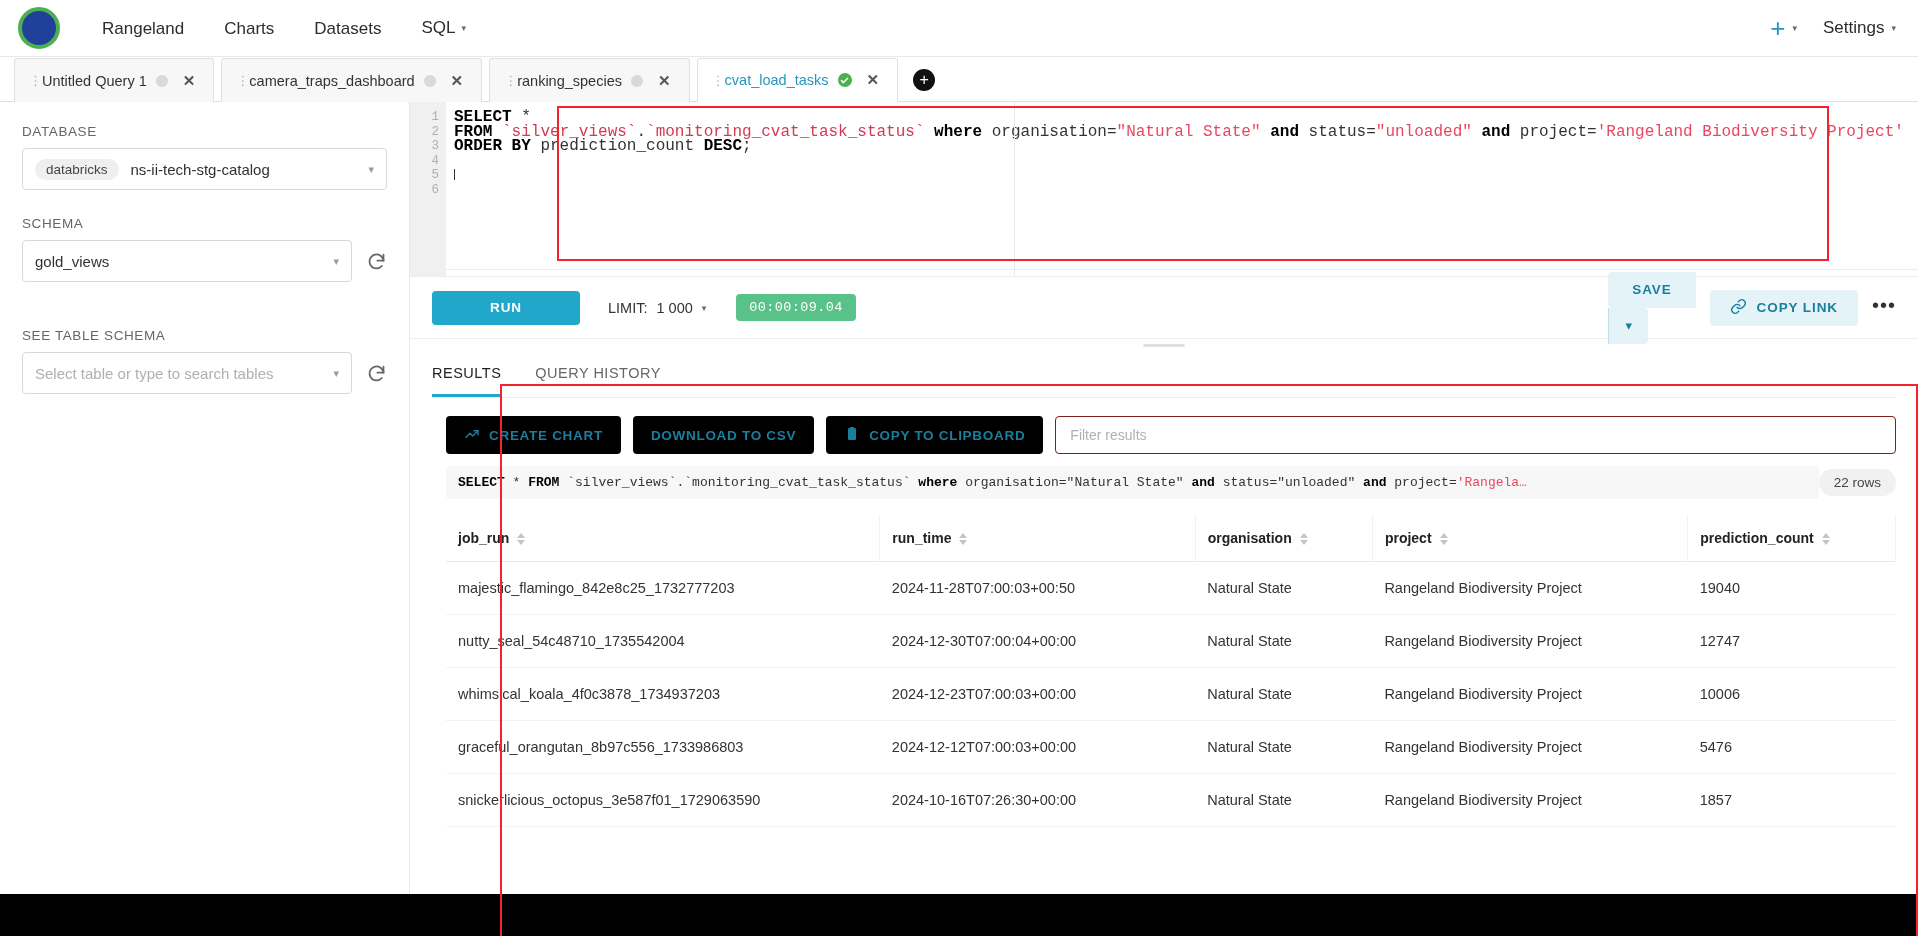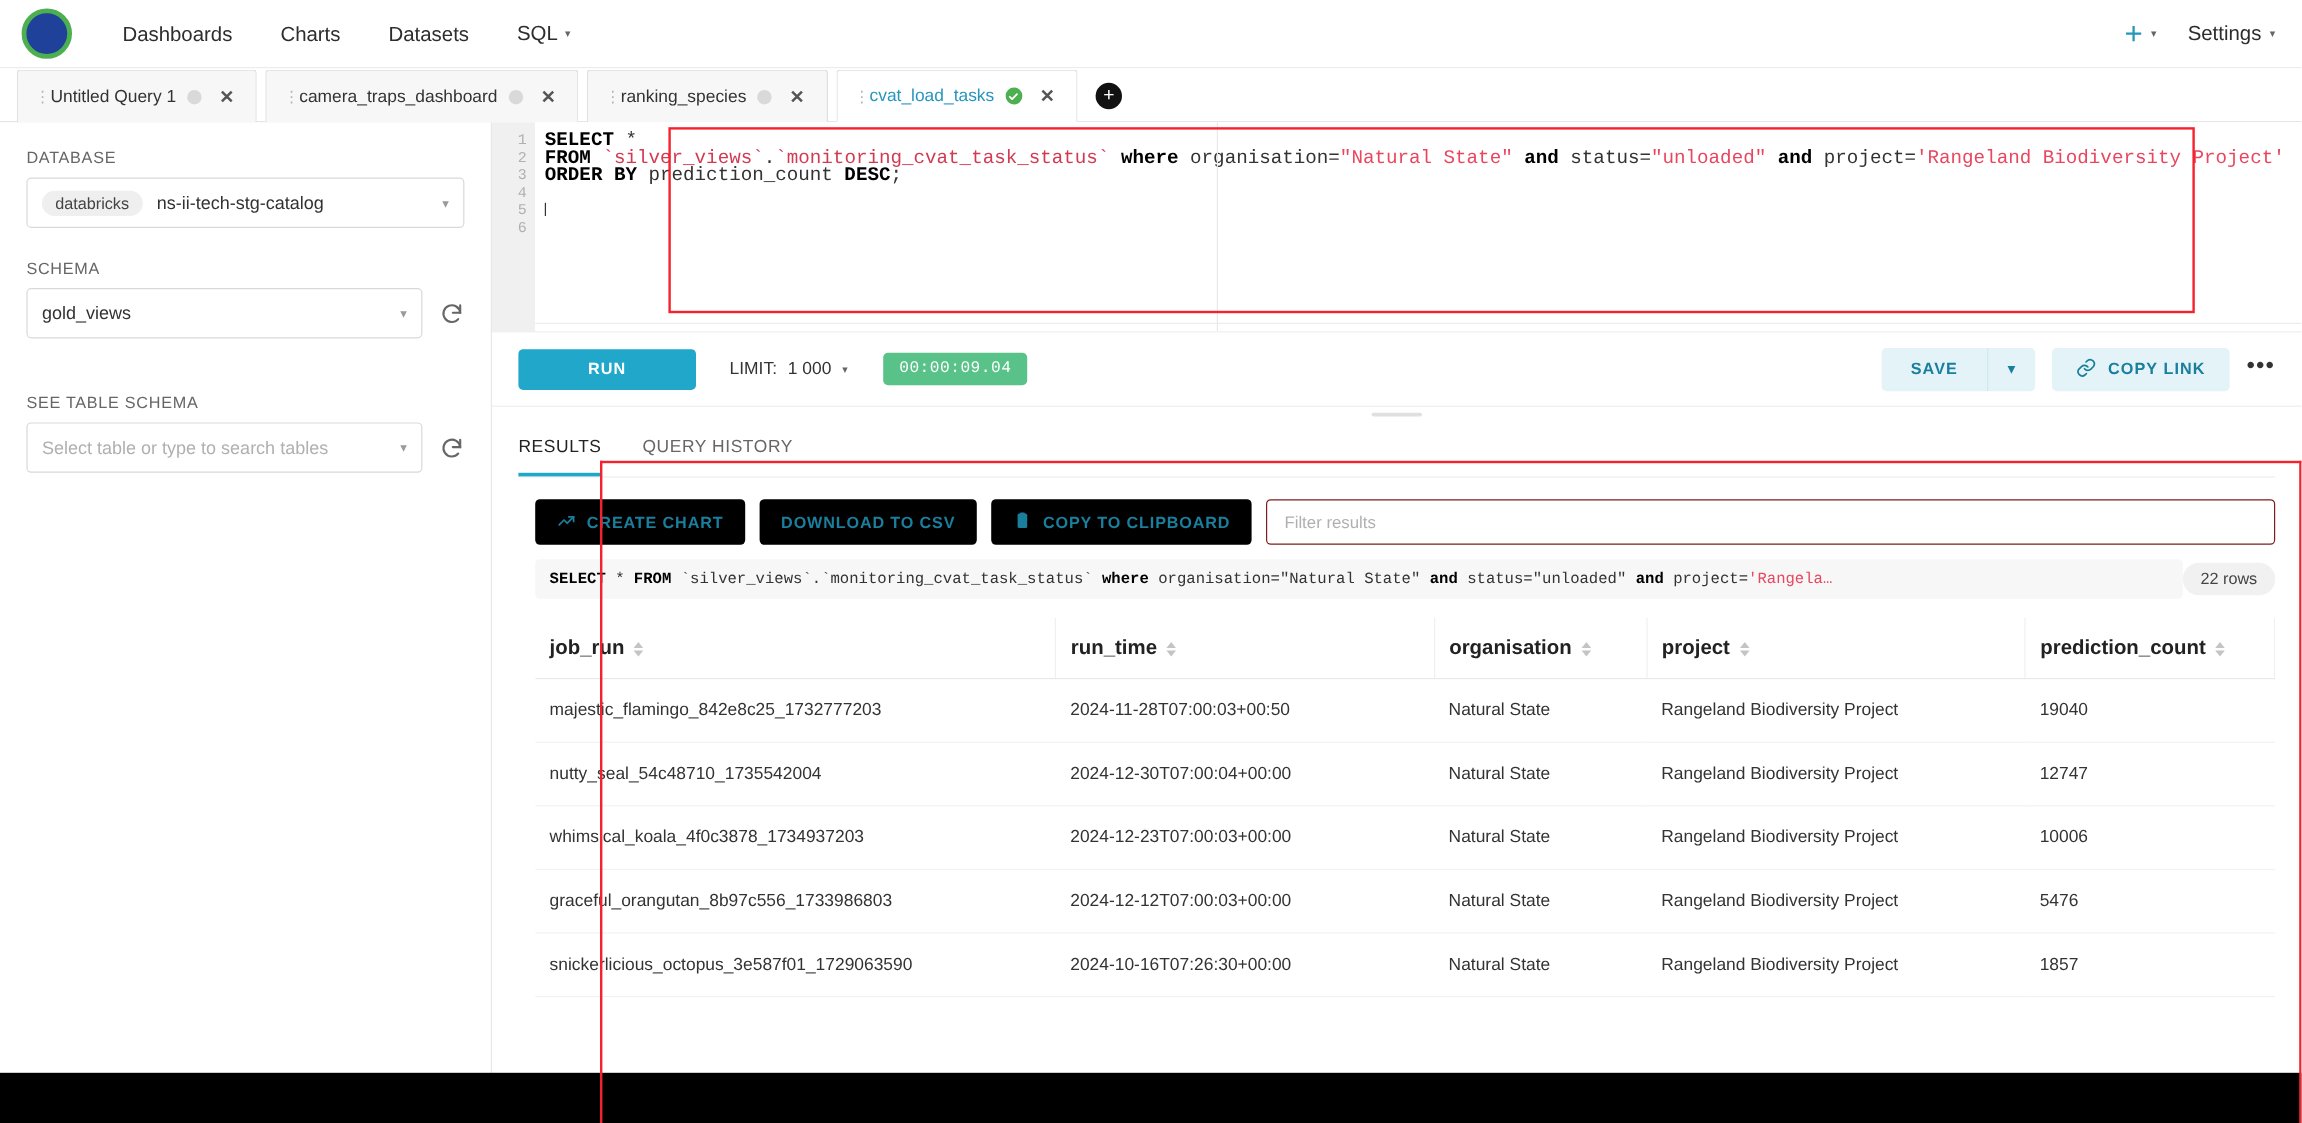--- a/index.html
+++ b/index.html
@@ -101,21 +101,21 @@
   .btn-run { width:148px; height:34px; background:#20a7c9; color:#fff;
     border:none; border-radius:4px; font-size:13.5px; font-weight:bold;
     letter-spacing:.9px; cursor:pointer; font-family:inherit; }
   .limit { margin-left:28px; font-size:14.5px; color:#333; cursor:pointer;
     display:flex; align-items:center; gap:9px; }
   .limit .caret { font-size:9px; color:#666; }
   .timer { margin-left:30px; background:#59c289; color:#fff; border-radius:4px;
     padding:6px 13px; font-family:"Liberation Mono", monospace;
     font-size:13.5px; letter-spacing:.4px; }
   .runbar-right { margin-left:auto; display:flex; align-items:center; gap:14px; }
-  .btn-save-group { display:flex; align-items:flex-start; }
+  .btn-save-group { display:flex; align-items:flex-start;flex-direction:column; }
   .btn-save { background:#e3f3f8; color:#1a7e9d; border:none; font-weight:bold;
     font-size:13.5px; letter-spacing:.9px; padding:0 24px; height:36px;
     border-radius:4px 0 0 4px; cursor:pointer; font-family:inherit; }
   .btn-save-caret { background:#e3f3f8; color:#1a7e9d; border:none;
     border-left:1px solid #bfdfeb; width:40px; height:36px;
     border-radius:0 4px 4px 0; cursor:pointer; display:flex;
     align-items:center; justify-content:center; font-size:13px; }
   .btn-copylink { background:#e3f3f8; color:#1a7e9d; border:none; font-weight:bold;
     font-size:13.5px; letter-spacing:.9px; padding:0 20px; height:36px;
     border-radius:4px; cursor:pointer; display:flex; align-items:center;
@@ -150,21 +150,21 @@
     padding:12px 0 0 14px;justify-content:center; }
   .sql-preview { flex:1; background:#f7f7f7; border-radius:4px; padding:9px 12px;
     font-family:"Liberation Mono", monospace; font-size:13px;
     white-space:nowrap; overflow:hidden; text-overflow:ellipsis; }
   .rowcount { background:#f1f1f1; border-radius:14px; padding:6px 15px;
     font-size:13.5px; color:#444; white-space:nowrap; }
 
   
   .table-wrap { margin:16px 0 0 14px; flex:1; overflow:hidden; min-height:0; }
   table { border-collapse:collapse; width:100%; table-layout:fixed; }
-  th { text-align:left; font-size:17px; font-weight:bold; color:#222;
+  th { text-align:left; font-size:14px; font-weight:bold; color:#222;
     padding:15px 12px; border-bottom:1px solid #e9e9e9;
     border-right:1px solid #f0f0f0; white-space:nowrap; cursor:pointer; }
   th .sorter { display:inline-flex; flex-direction:column; gap:2px;
     margin-left:8px; vertical-align:middle; }
   th .sorter i { width:0; height:0; border-left:4px solid transparent;
     border-right:4px solid transparent; display:block; }
   th .sorter i.up { border-bottom:5px solid #c4c4c4; }
   th .sorter i.dn { border-top:5px solid #c4c4c4; }
   td { font-size:14.5px; color:#333; padding:18px 12px;
     border-bottom:1px solid #f2f2f2; white-space:nowrap;
@@ -179,21 +179,21 @@
   .ann-editor { left:557px; top:106px; width:1272px; height:155px; }
   .ann-results { left:500px; top:384px; width:1418px; height:552px; border-bottom:none; }
 </style>
 </head>
 <body>
 
 <div class="navbar">
   <div class="logo"></div>
   <div class="nav-links">
     <div class="nav-link">
-      <span>Dashboards</span>
+      <span>Rangeland</span>
     </div>
     <div class="nav-link">
       <span>Charts</span>
     </div>
     <div class="nav-link">
       <span>Datasets</span>
     </div>
     <div class="nav-link">
       <span>SQL</span><span class="caret">▾</span>
     </div>

